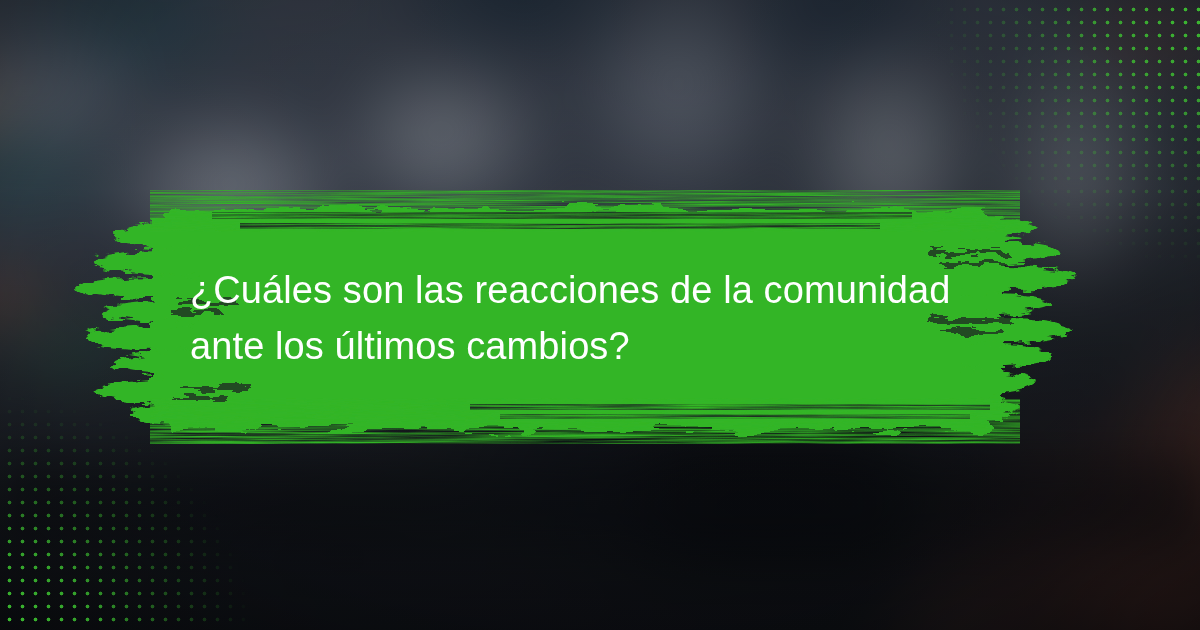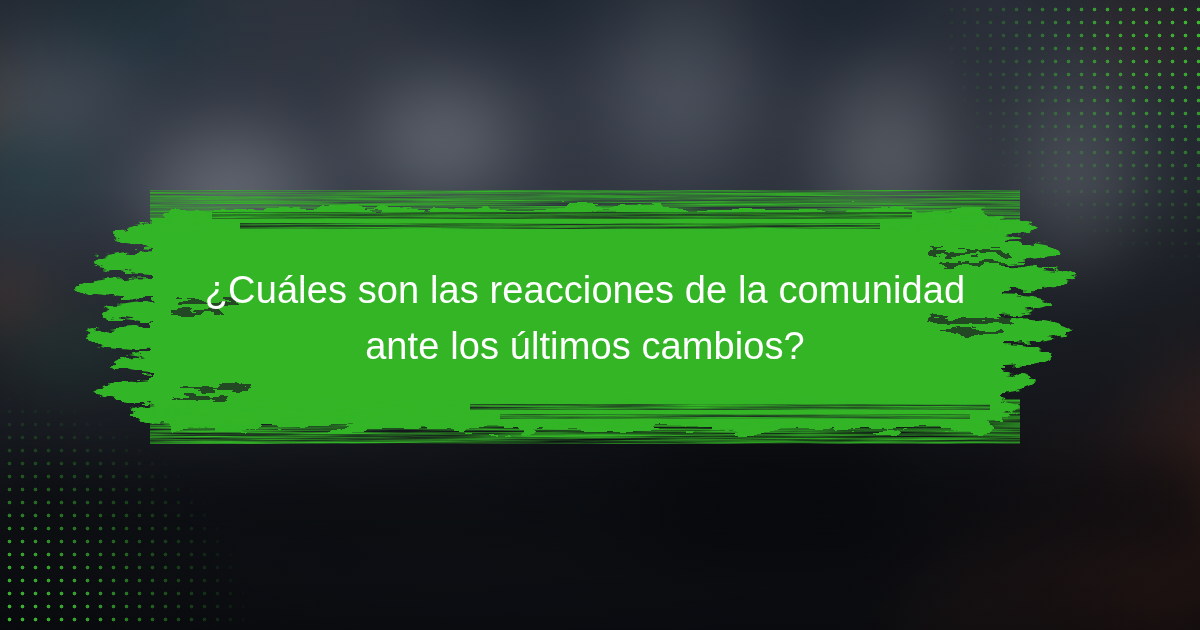--- a/index.html
+++ b/index.html
@@ -111,21 +111,21 @@
     height: 630px;
   }
   .brush-svg { display: block; width: 1200px; height: 630px; }
 
   
   .headline {
     position: absolute;
     left: 190px;
     top: 262px;
     width: 790px;
-    text-align: center;
+    text-align: left;
     color: #ffffff;
     font-size: 38px;
     line-height: 56px;
     font-weight: 400;
     letter-spacing: 0.1px;
     white-space: pre-line;
   }
 </style>
 </head>
 <body>

